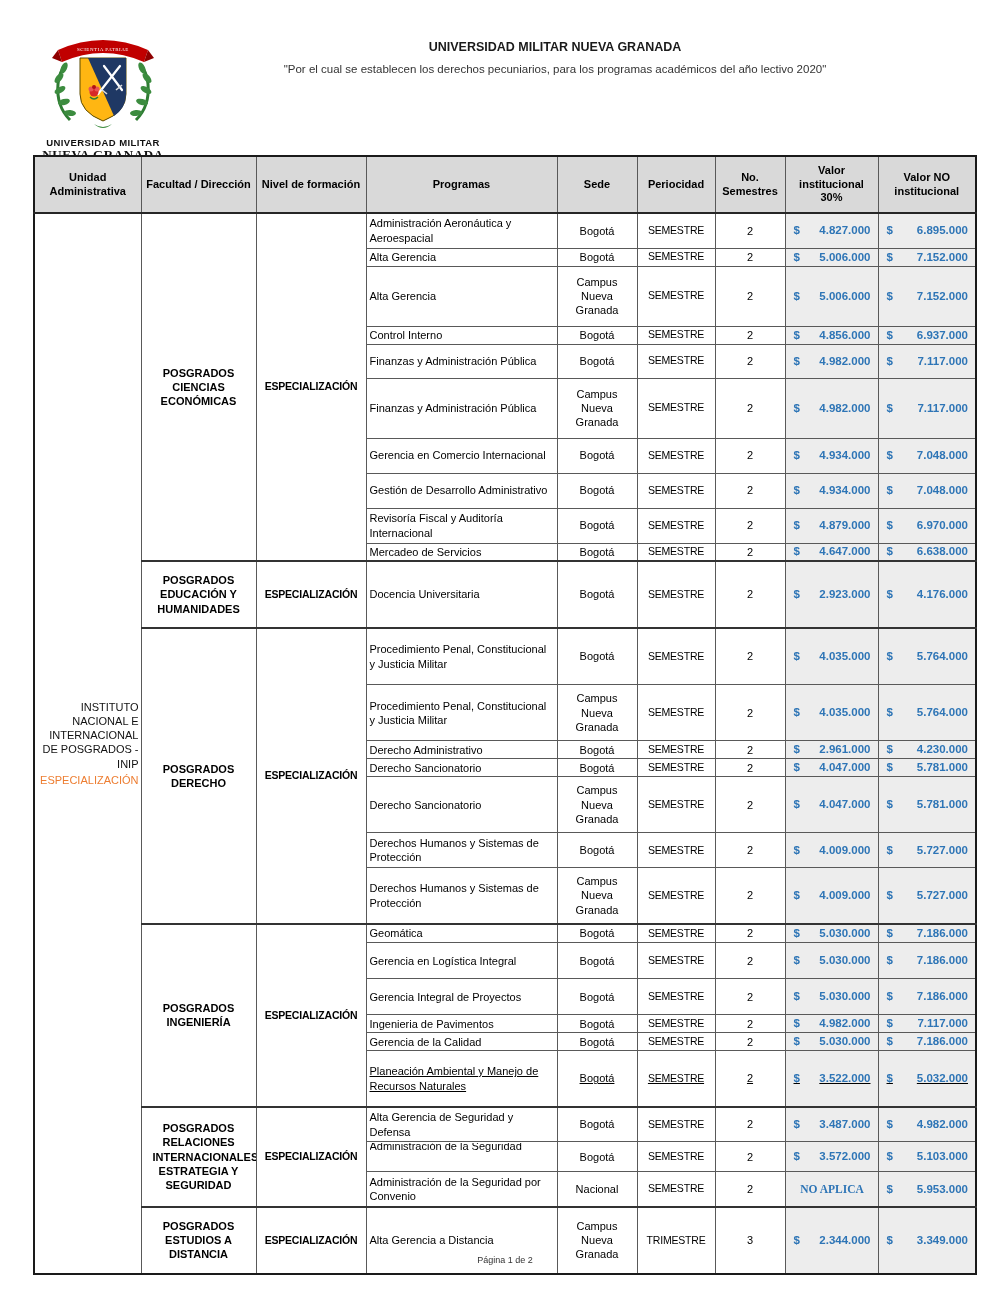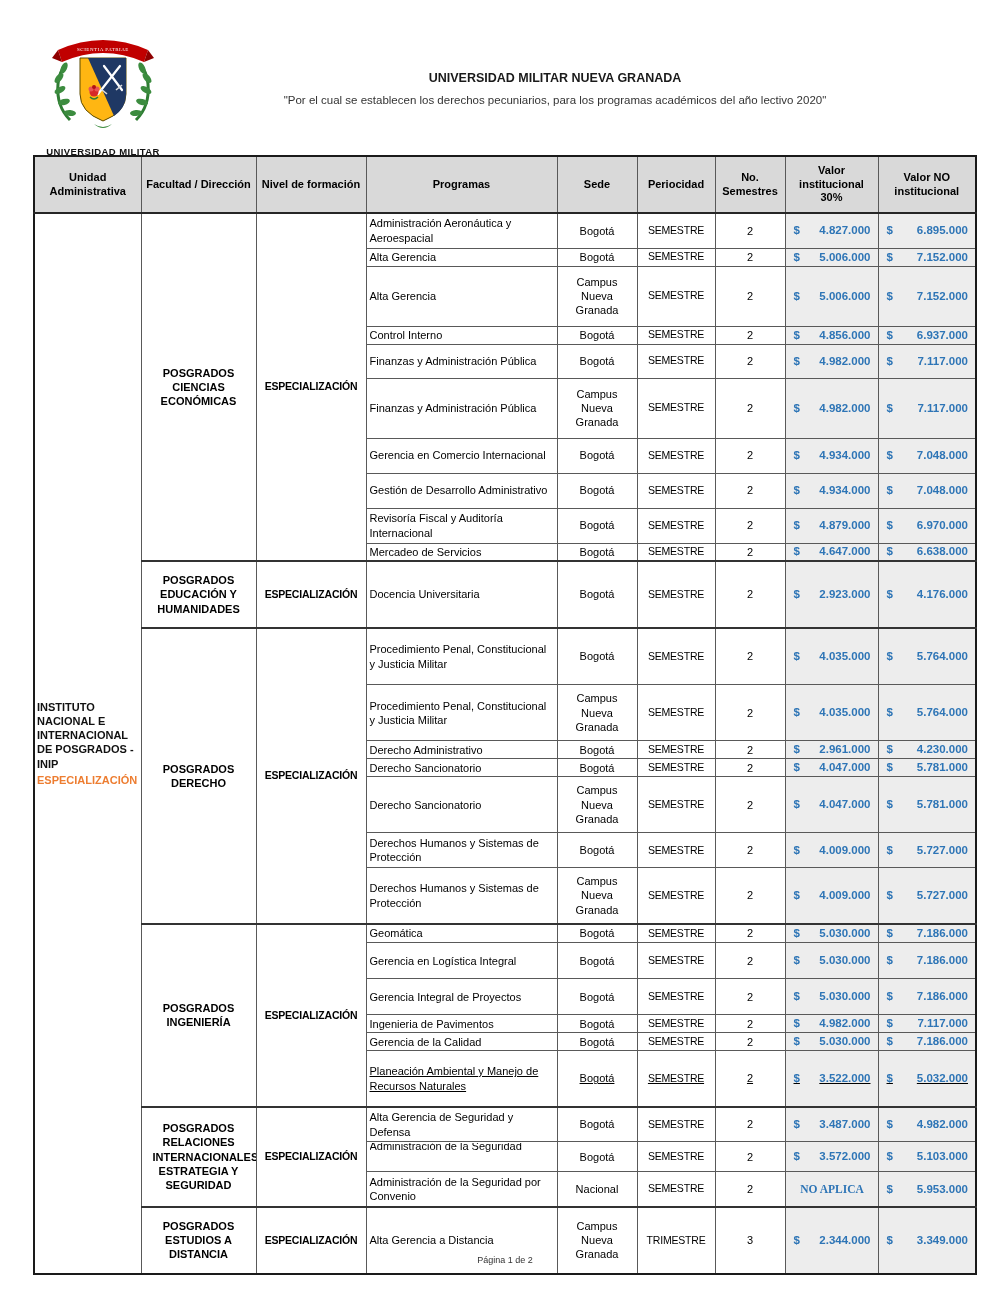--- a/index.html
+++ b/index.html
@@ -2,42 +2,42 @@
 <html><head>
 <meta charset="utf-8">
 <style>
   * { margin:0; padding:0; box-sizing:border-box; }
   html,body { width:1000px; height:1294px; background:#ffffff;
               font-family:"Liberation Sans", sans-serif; color:#000; }
   #page { position:relative; width:1000px; height:1294px; background:#fff; overflow:hidden; }
 
   
   .logo-wrap { position:absolute; left:38px; top:28px; width:130px; text-align:center; }
-  .logo-caption1 { font-size:9.5px; font-weight:bold; letter-spacing:.4px; margin-top:10px; color:#111; }
+  .logo-caption1 { font-size:9.5px; font-weight:bold; letter-spacing:.4px; margin-top:1px; color:#111; }
   .logo-caption2 { font-family:"Liberation Serif", serif; font-size:13px; font-weight:bold;
                    font-variant:small-caps; letter-spacing:.6px; color:#111; margin-top:-1px; }
 
   .head-text { position:absolute; left:110px; right:0; top:40px; text-align:center; }
-  .h-univ   { font-size:12.5px; font-weight:bold; color:#1a1a1a;margin-top:31px; }
+  .h-univ   { font-size:12.5px; font-weight:bold; color:#1a1a1a; }
   .h-acuerdo{ font-size:12.5px; font-weight:bold; color:#2e9bd5; margin-top:7px; }
   .h-sub    { font-size:11.5px; color:#333; margin-top:9px; }
   .h-section{ font-size:12.5px; font-weight:bold; color:#c00000; margin-top:24px; }
 
   
   table.pricing { position:absolute; left:33px; top:155px; width:942px;
                   border-collapse:collapse; table-layout:fixed;
                   border:2px solid #1a1a1a; }
   .pricing th, .pricing td { border:1px solid #595959; vertical-align:middle;
                              overflow:hidden; }
   .pricing thead th { background:#d9d9d9; font-size:11px; font-weight:bold;
                       height:57px; text-align:center; line-height:1.25;
                       border-bottom:2px solid #262626; padding:2px; }
   .pricing td { font-size:11px; line-height:1.3; }
 
-  td.c-unidad { text-align:left; font-weight:bold; font-size:11px; padding:2px; }
+  td.c-unidad { text-align:right; font-weight:normal; font-size:11px; padding:2px; }
   .unidad-main { color:#111; }
   .unidad-sub  { color:#ed7d31; margin-top:2px; }
   td.c-fac, td.c-niv { text-align:center; font-weight:bold; padding:11px; font-size:11px; }
   td.c-niv { font-size:10.5px; padding:0; letter-spacing:-0.2px; }
   td.c-prog { text-align:left; padding:1px 3px; }
   td.c-sede, td.c-per, td.c-sem { text-align:center; padding:1px 2px; }
   td.c-per { font-size:10.5px; letter-spacing:-0.2px; }
   td.c-val { background:#ededed; }
   .money { display:flex; justify-content:space-between; align-items:center;
            padding:0 7px 0 8px; font-weight:bold; color:#2e75b6; font-size:11.5px; }

